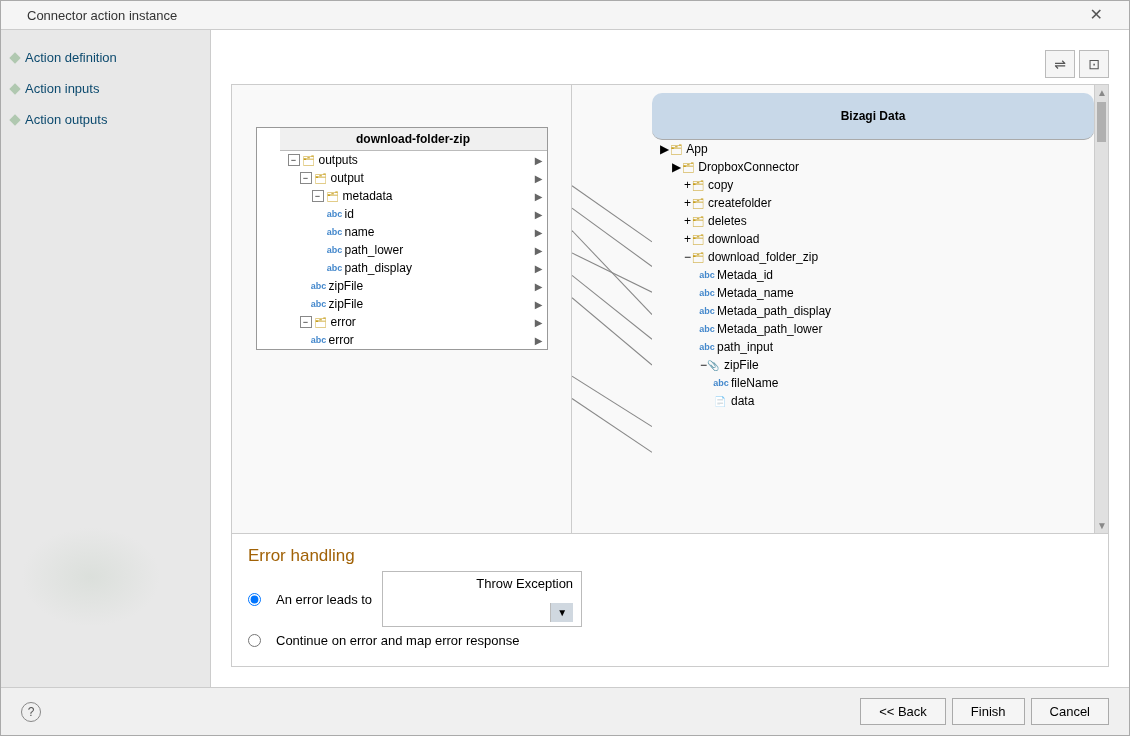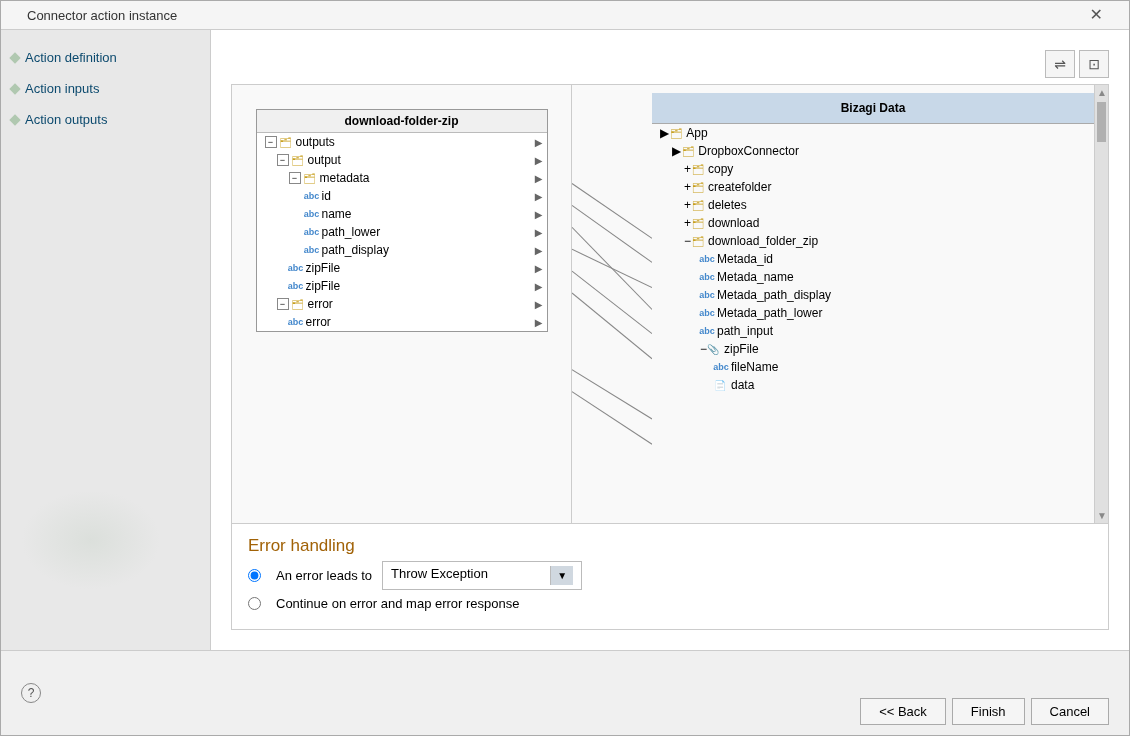--- a/index.html
+++ b/index.html
@@ -126,24 +126,25 @@
       flex: 1;
       overflow: hidden;
     }
     .left-panel {
       width: 340px;
       border-right: 1px solid #ccc;
       overflow: auto;
       padding: 8px 0;
     }
     .connector-box {
-      margin: 16px auto;
+      margin: 34px auto;
       width: 292px;
       border: 1px solid #999;
       background: #fff;
+      padding-left: 23px;
     }
     .connector-title {
       text-align: center;
       padding: 4px;
       font-weight: 600;
       border-bottom: 1px solid #bbb;
       background: #f0f0f0;
       font-size: 12px;
     }
     .tree-node {
@@ -187,24 +188,25 @@
       background: #f9f9f9;
     }
     .right-panel {
       flex: 1;
       overflow: auto;
       padding: 8px 0;
     }
     .right-header {
       background: #c8d8e8;
       border-bottom: 1px solid #aaa;
-      padding: 8px 8px;
+      padding: 16px 8px;
       font-size: 12px;
       font-weight: 600;
       text-align: center;
+      border-radius: 10px;
     }
     .right-tree-node {
       display: flex;
       align-items: center;
       padding: 2px 4px;
       font-size: 12px;
       white-space: nowrap;
     }
     .scrollbar-right {
       width: 14px;
@@ -243,24 +245,25 @@
     }
     .radio-label input[type=radio] {
       margin: 0;
     }
     .dropdown {
       border: 1px solid #bbb;
       background: #fff;
       padding: 4px 8px;
       font-size: 13px;
       display: flex;
-      align-items: flex-start;
-      gap: 0;
+      align-items: flex-end;
+      gap: 6px;
       cursor: pointer;
       min-width: 200px;
+      flex-direction: column;
     }
     .dropdown-arrow {
       background: #d0d8e0;
       border-left: 1px solid #bbb;
       padding: 4px 6px;
       font-size: 10px;
     }
     .footer {
       border-top: 1px solid #ccc;
       background: #f0f0f0;
@@ -281,21 +284,20 @@
       display: flex;
       align-items: center;
       justify-content: center;
       font-size: 12px;
       color: #555;
       cursor: pointer;
     }
     .footer-buttons {
       display: flex;
       gap: 6px;
-      margin-top: 37px;
     }
     .footer-btn {
       padding: 5px 18px;
       border: 1px solid #aaa;
       background: #f5f5f5;
       cursor: pointer;
       font-size: 13px;
       min-width: 70px;
     }
 

